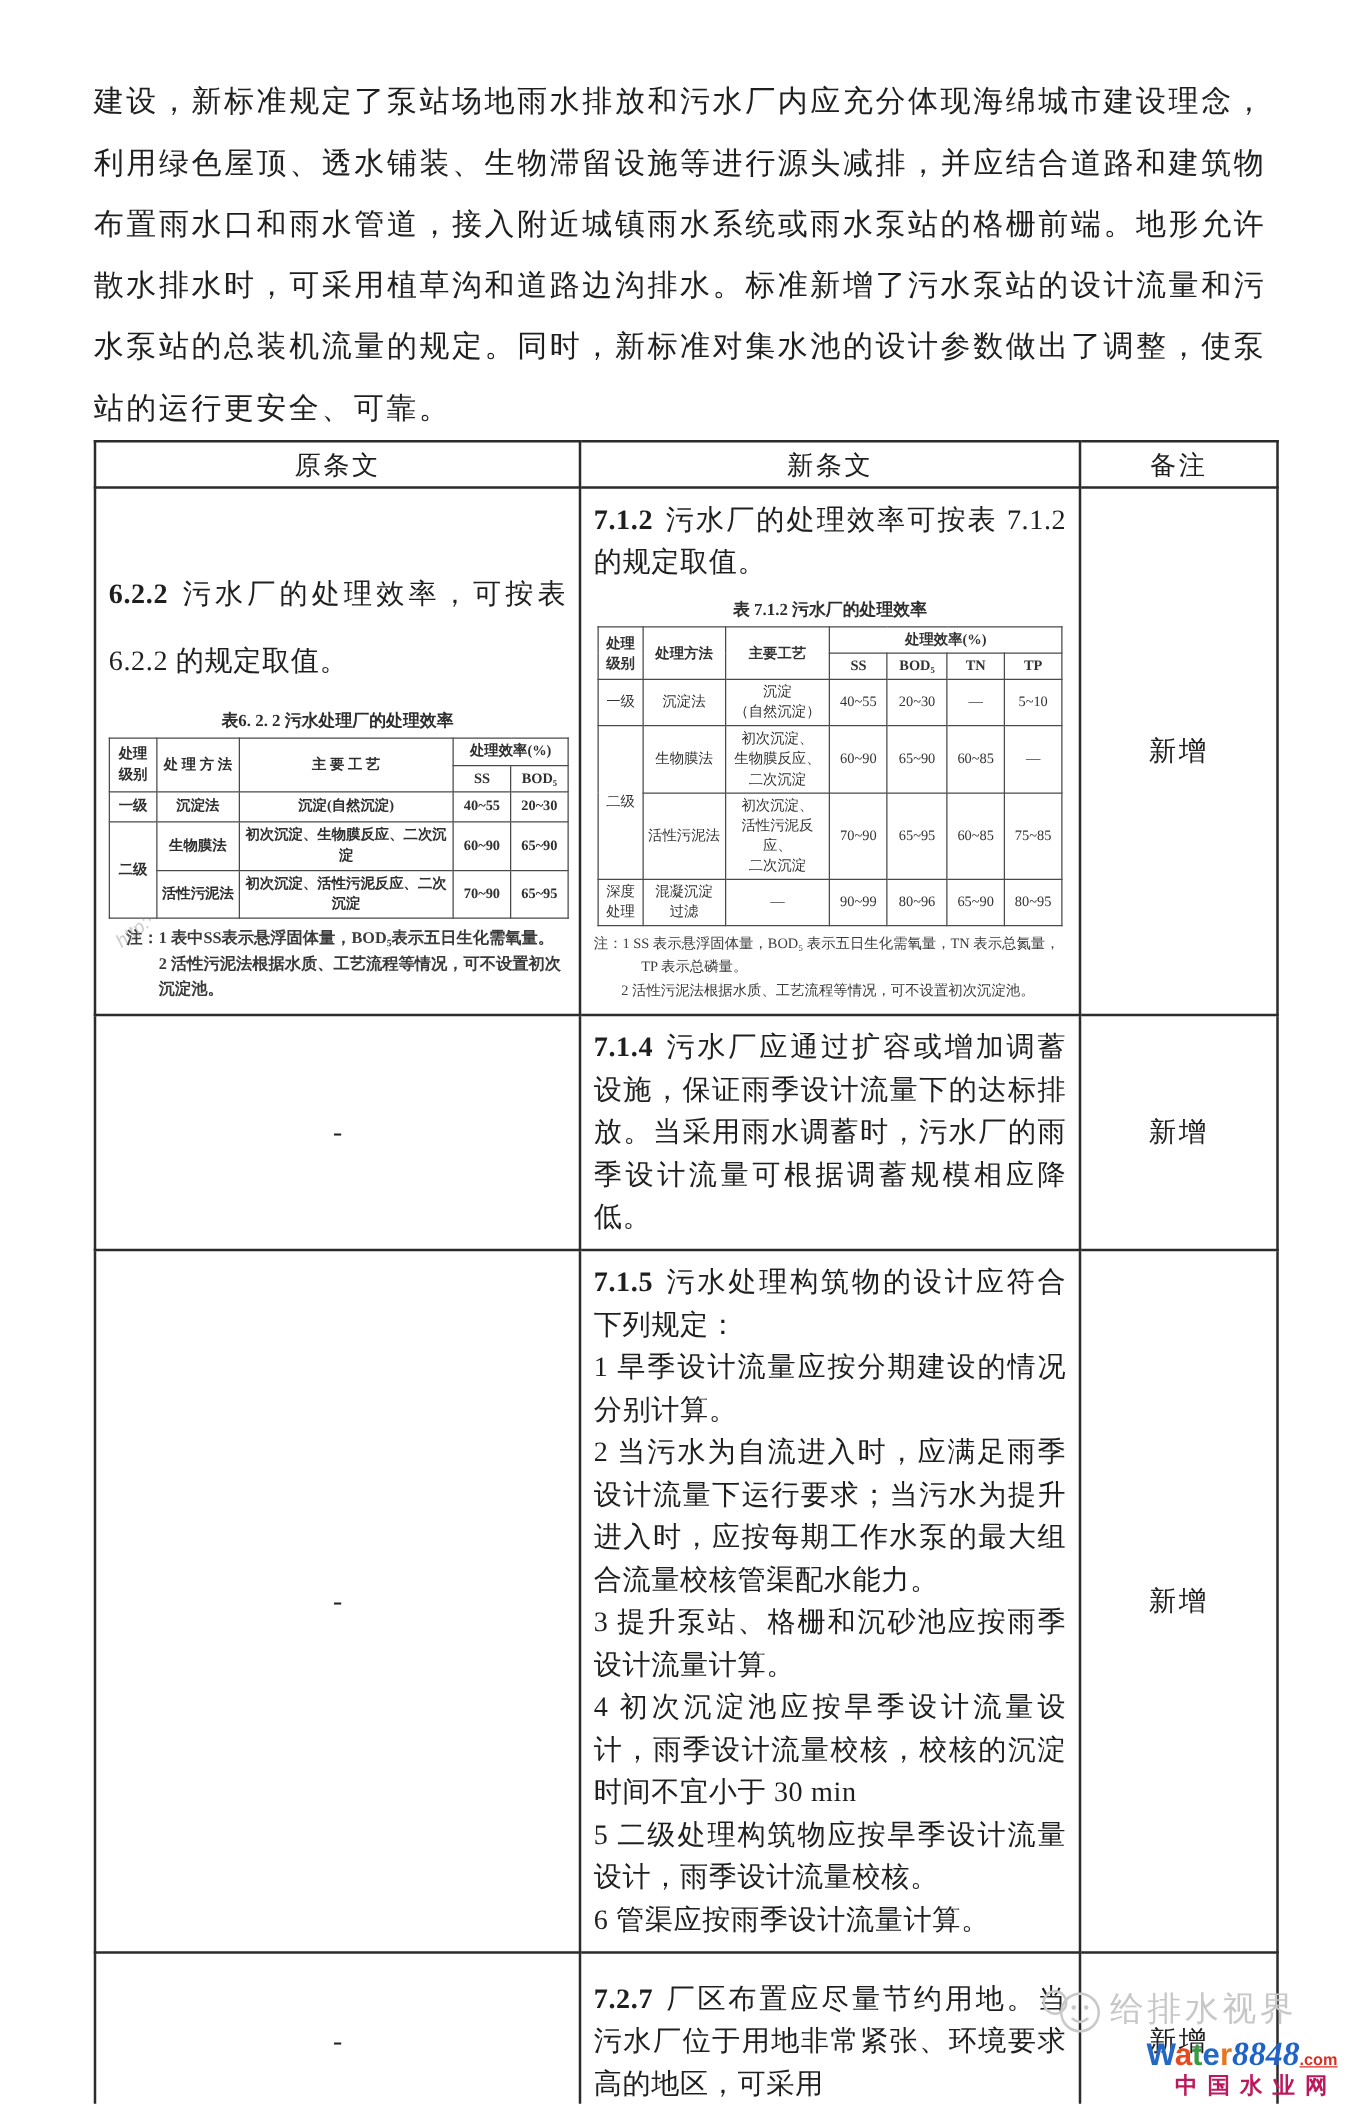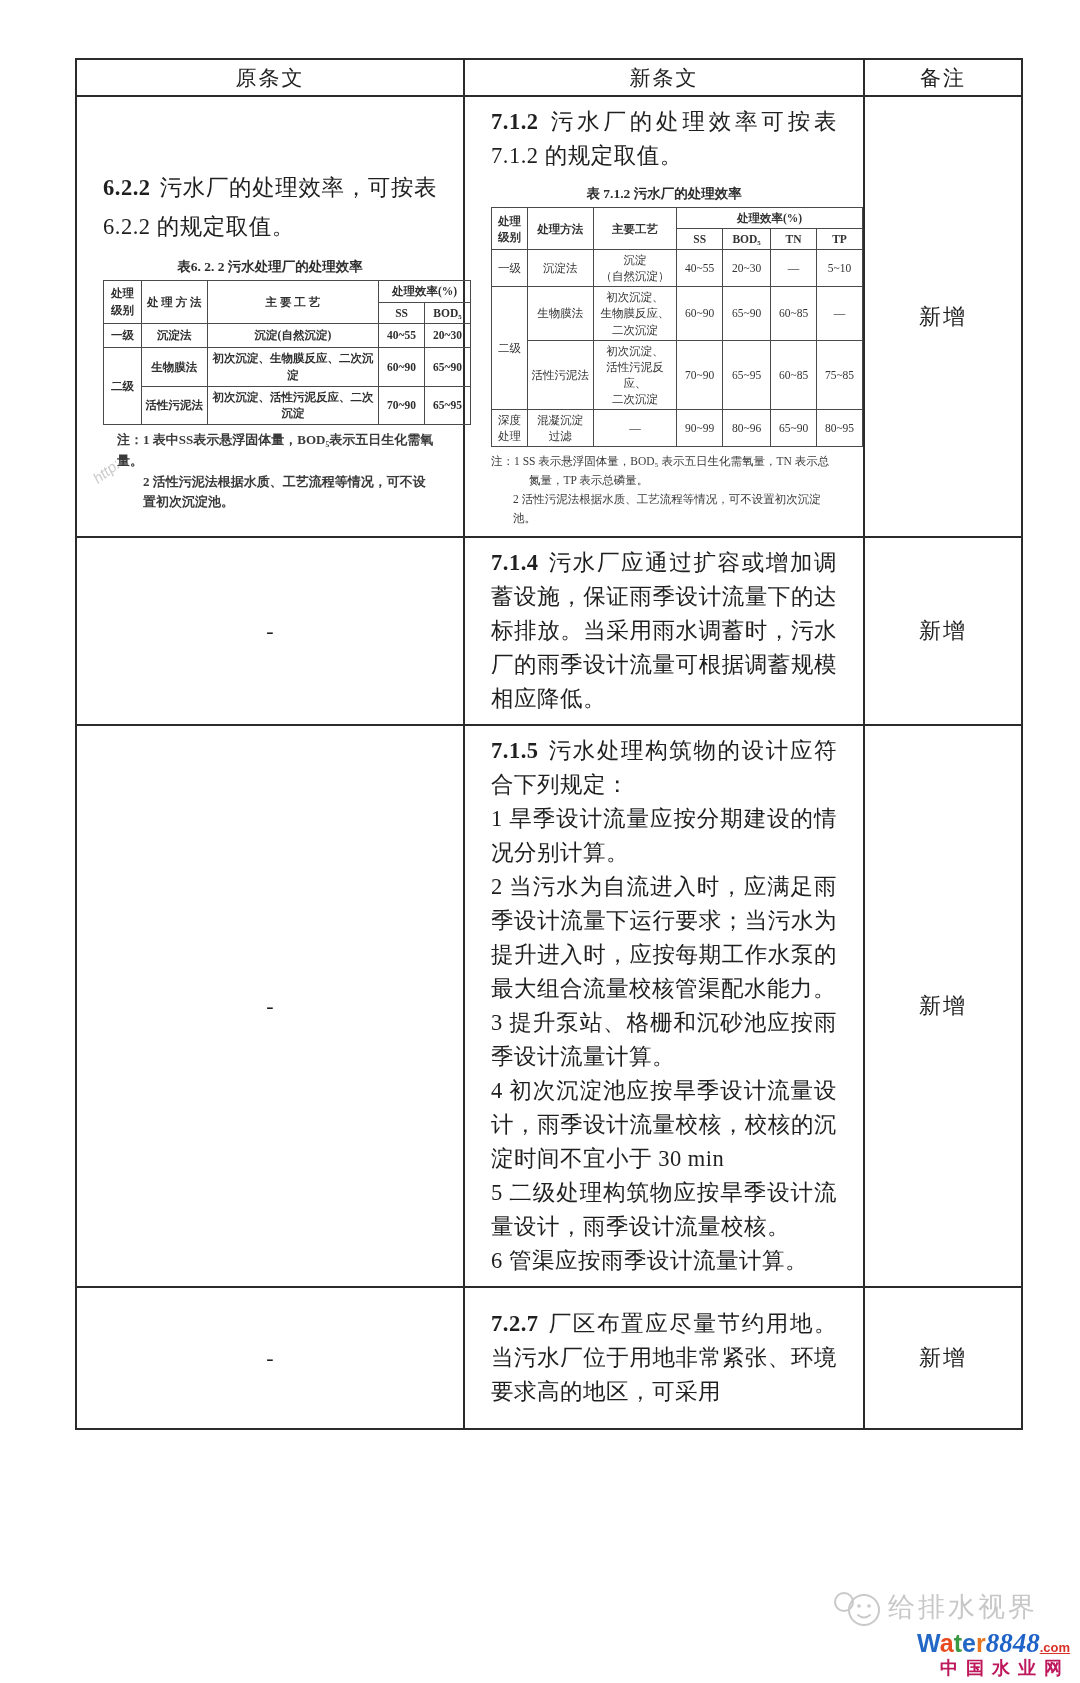--- a/index.html
+++ b/index.html
@@ -22,28 +22,28 @@
   
   table.outer {
     width: 946px; border-collapse: collapse; table-layout: fixed;
     border: 2px solid #2b2b2b;
   }
   table.outer th, table.outer td { border: 2px solid #2b2b2b; }
   table.outer thead th {
     height: 37px; font-weight: normal; font-size: 21px;
     text-align: center; letter-spacing: 2px;
   }
-  .cell { padding: 8px 26px; vertical-align: top; }
+  .cell { padding: 8px 10px; vertical-align: top; }
   .cell-dash { text-align: center; vertical-align: middle; font-size: 22px; }
   .cell-remark { text-align: center; vertical-align: middle; font-size: 22px; letter-spacing: 2px; }
 
   .clause { font-size: 22.5px; line-height: 34px; text-align: justify; letter-spacing: 0.5px; }
   .clause .cnum { font-weight: bold; margin-right: 9px; font-family: "Liberation Serif", serif; }
   .cell-orig-1 { vertical-align: middle; position: relative; }
-  .cell-orig-1 .clause { line-height: 39px; margin-top: 48px; }
+  .cell-orig-1 .clause { line-height: 54px; margin-top: 48px; }
   .item { font-size: 22.5px; line-height: 34px; text-align: justify; letter-spacing: 0.5px; }
 
   
   .t-caption { text-align: center; font-weight: bold; font-size: 13.5px; margin: 12px 0 4px; color: #2e2e2e; }
   table.nested { border-collapse: collapse; margin: 0 auto; }
   table.nested th, table.nested td {
     border: 1px solid #4a4a4a; text-align: center;
     padding: 2px 2px; white-space: pre-line; vertical-align: middle;
   }
   
@@ -81,20 +81,21 @@
   .w8848-line1 { font-size: 25px; font-weight: bold; }
   .w8848-line1 .num { font-style: italic; font-family: "Liberation Serif", serif; font-size: 27px; }
   .w8848-line1 .tld { font-size: 13px; font-weight: bold; }
   .w8848-line2 { font-size: 18px; font-weight: bold; letter-spacing: 8px; margin-top: 2px; }
 </style>
 </head>
 <body>
 
 <div class="page">
 
+  <p class="para">建设，新标准规定了泵站场地雨水排放和污水厂内应充分体现海绵城市建设理念，利用绿色屋顶、透水铺装、生物滞留设施等进行源头减排，并应结合道路和建筑物布置雨水口和雨水管道，接入附近城镇雨水系统或雨水泵站的格栅前端。地形允许散水排水时，可采用植草沟和道路边沟排水。标准新增了污水泵站的设计流量和污水泵站的总装机流量的规定。同时，新标准对集水池的设计参数做出了调整，使泵站的运行更安全、可靠。</p>
 
   <table class="outer">
     <colgroup>
         <col style="width:388px">
         <col style="width:400px">
         <col style="width:158px">
       </colgroup>
     <thead>
       <tr>
         <th>原条文</th>

